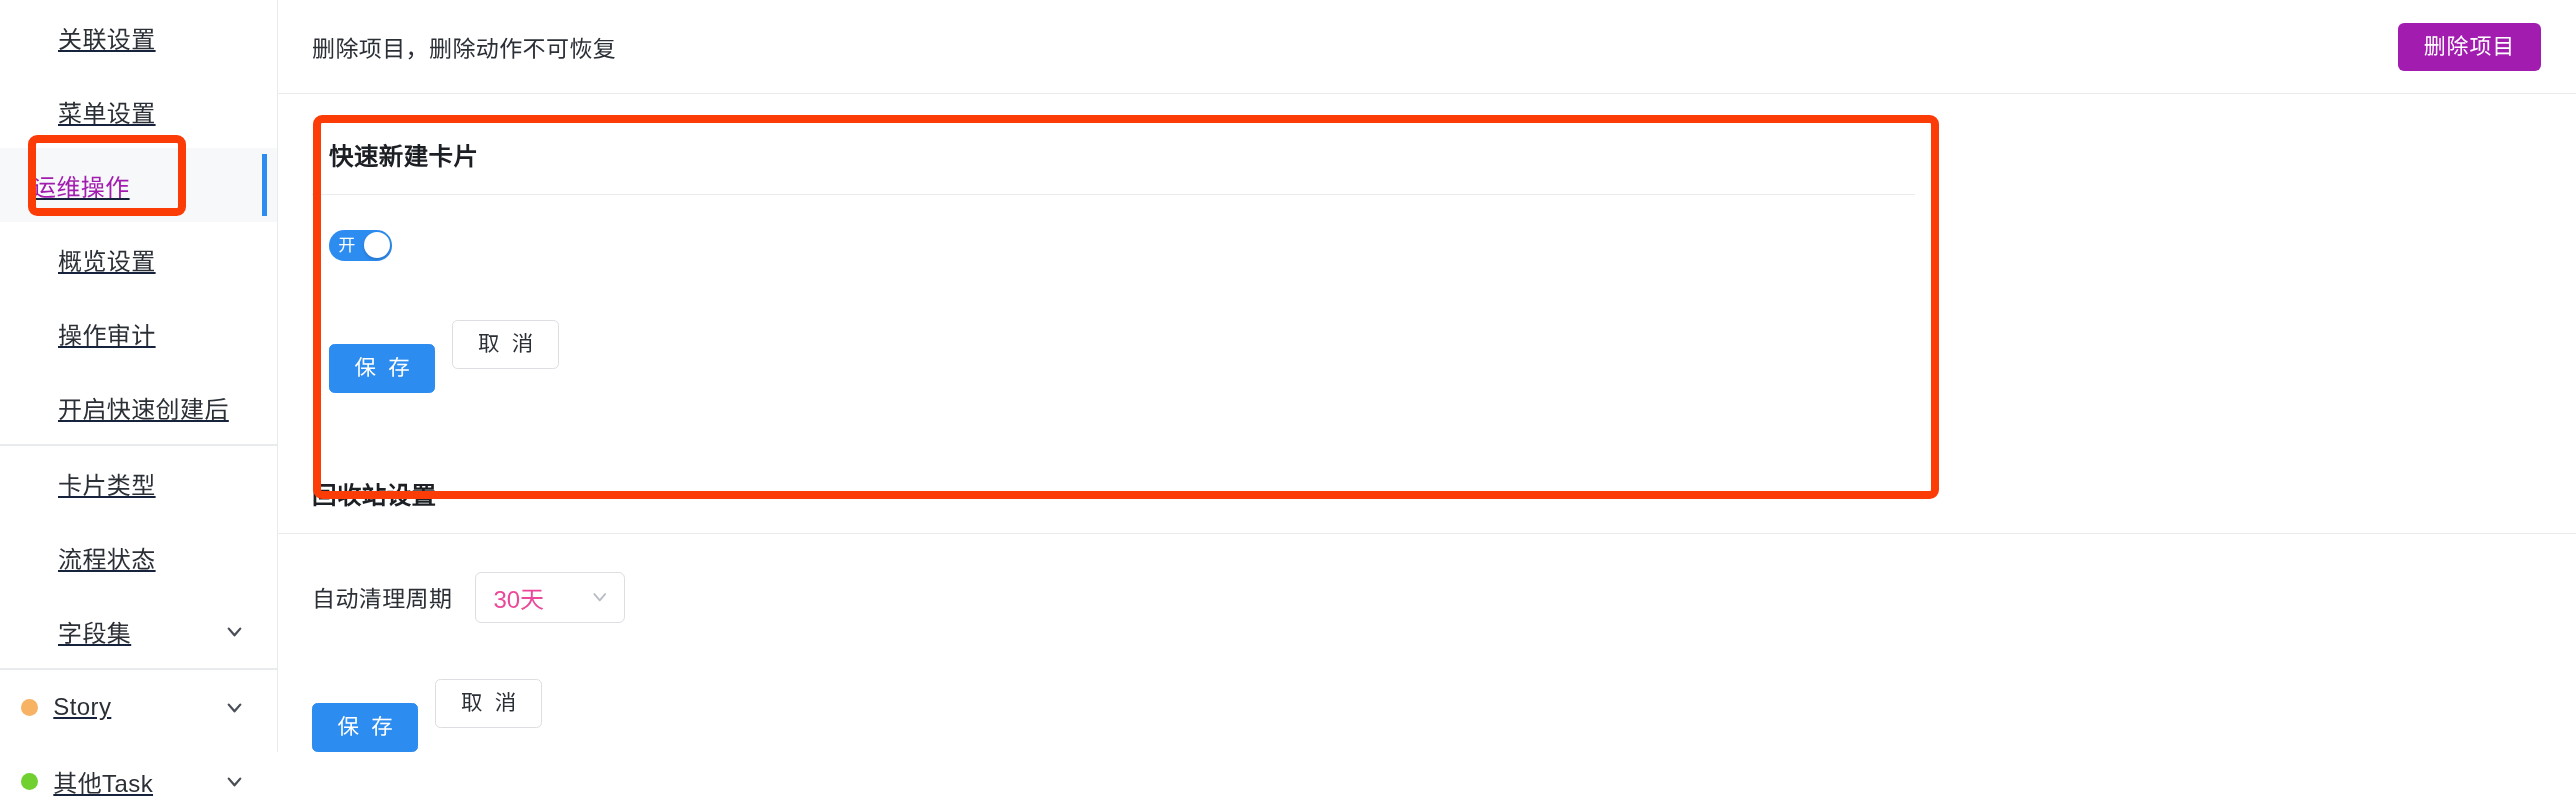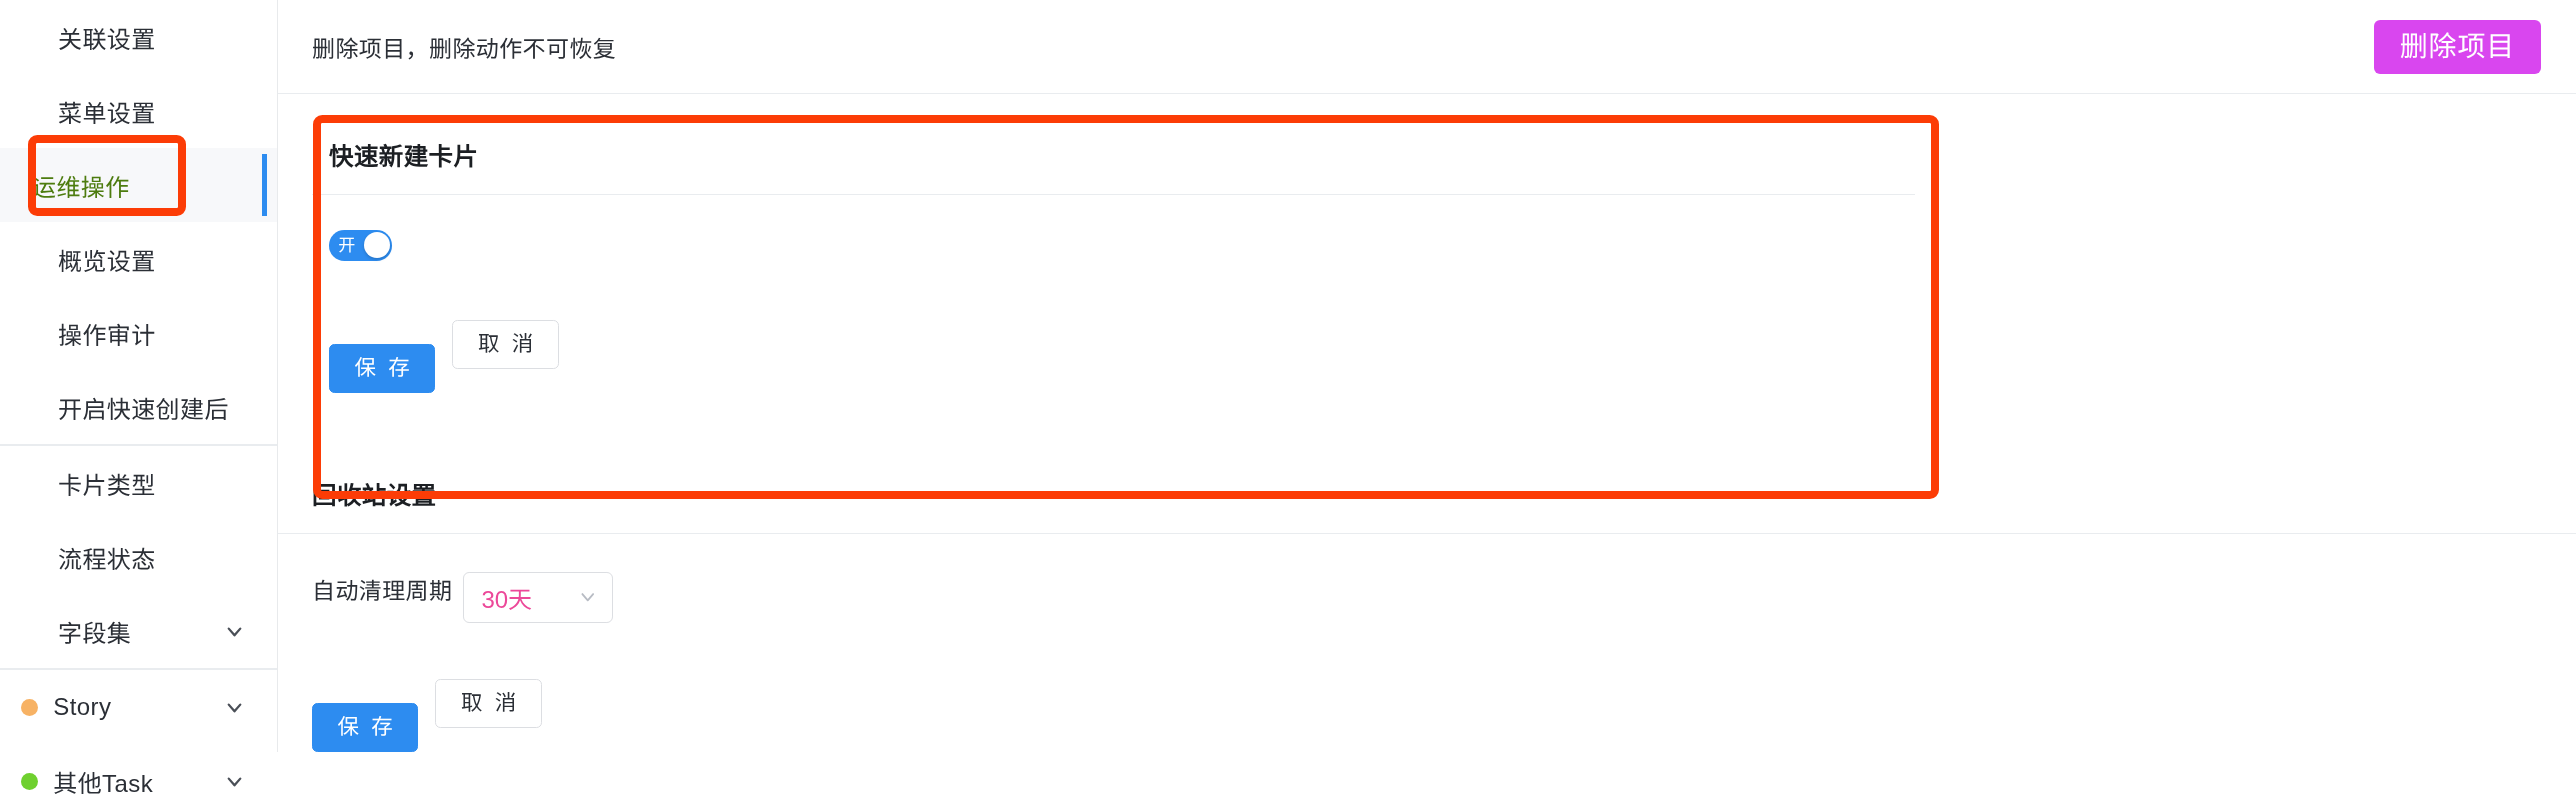--- a/index.html
+++ b/index.html
@@ -27,20 +27,21 @@
   
   .sidebar {
     width: 278px;
     min-width: 278px;
     height: 752px;
     background: #ffffff;
     border-right: 1.5px solid #e8eaec;
     box-sizing: border-box;
     position: relative;
     padding-top: 0;
+    text-decoration: underline;
   }
 
   .nav-group {
     position: relative;
   }
   .nav-group + .nav-group {
     border-top: 2.3px solid #e9ecef;
   }
 
   .nav-item {
@@ -66,21 +67,21 @@
     margin-right: 15.3px;
     flex: 0 0 auto;
     display: inline-block;
   }
   .nav-item .label {
     flex: 1 1 auto;
     white-space: nowrap;
   }
   .nav-item.active {
     background: #f7f8fa;
-    color: #4d7c0f;
+    color: #a21caf;
     padding-left: 32px;
   }
   .nav-item.active::after {
     content: "";
     position: absolute;
     right: 10px;
     top: 6.1px;
     bottom: 6.1px;
     width: 4.6px;
     background: #2d8cf0;
@@ -113,25 +114,25 @@
     align-items: center;
     justify-content: space-between;
     padding: 0 35px 0 34px;
   }
   .topbar-text {
     font-size: 23px;
     color: #2b2f36;
     letter-spacing: 0.4px;
   }
   .danger-btn {
-    background: #d946ef;
+    background: #a21caf;
     color: #ffffff;
     border: none;
     border-radius: 6.1px;
-    font-size: 28px;
+    font-size: 22px;
     font-family: inherit;
     padding: 13px 26px;
     cursor: pointer;
     letter-spacing: 0.8px;
     line-height: 1;
   }
 
   
   .card {
     margin: 21.5px 0 0 34px;
@@ -228,21 +229,22 @@
   .section-rule {
     margin-top: 21.5px;
     border-top: 1.5px solid #e9ecef;
   }
   .section-body {
     padding: 38px 0 0 34px;
   }
 
   .field-row {
     display: flex;
-    gap: 11px;
+    align-items: center;
+    gap: 23px;
   }
   .field-label {
     font-size: 23px;
     color: #2b2f36;
     letter-spacing: 0.4px;
   }
   .select {
     width: 150px;
     height: 51px;
     border: 1.5px solid #dcdee2;

